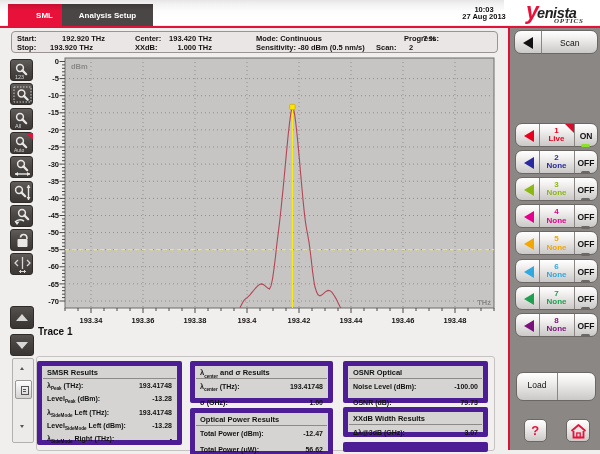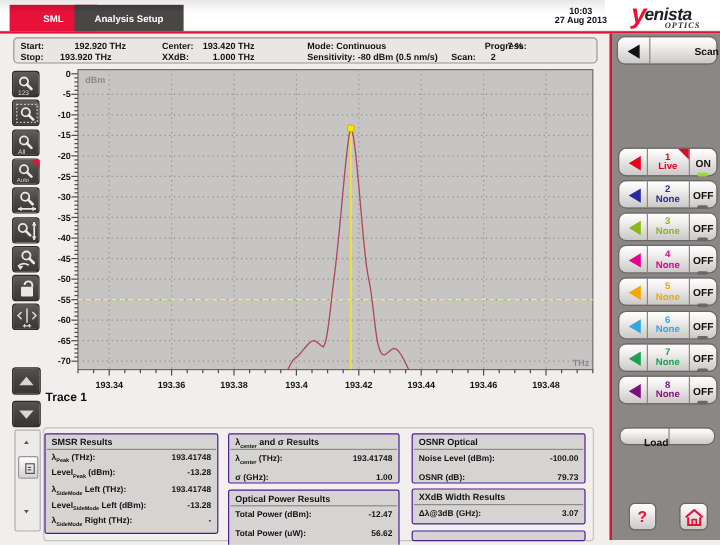--- a/index.html
+++ b/index.html
@@ -45,27 +45,27 @@
  border-top:7px solid #d8d7d6;}
 
 #rpanel{left:508px;top:28px;width:92px;height:422px;background:#8b8785;
  border-left:2px solid #dd1038;box-sizing:border-box;}
 .rbtn{position:absolute;border-radius:7px;border:1px solid #6b6765;
  background:linear-gradient(#ffffff 0%,#f2f1f0 30%,#d9d7d5 75%,#cbc9c7 100%);
  box-sizing:border-box;}
 .rbtn .div{position:absolute;top:0;bottom:0;width:1px;background:#8a8684;}
 .arrl{position:absolute;width:0;height:0;border-top:6px solid transparent;
  border-bottom:6px solid transparent;}
-.blab{position:absolute;text-align:right;font-weight:bold;
+.blab{position:absolute;text-align:center;font-weight:normal;
  font-size:8.5px;color:#111;}
 .tnum{position:absolute;text-align:center;font-weight:bold;font-size:8px;line-height:8.5px;}
 .onoff{position:absolute;text-align:center;font-weight:bold;font-size:8.5px;color:#111;}
 .bar{position:absolute;height:3px;border-radius:1.5px;}
 
-.rbox{background:#d6d4d3;border:1px solid #4c1d95;border-radius:2px;box-sizing:border-box;}
+.rbox{background:#d6d4d3;border:5px solid #4c1d95;border-radius:2px;box-sizing:border-box;}
 .rhead{position:absolute;left:5px;top:2px;font-size:7.5px;font-weight:bold;color:#111;white-space:nowrap;}
 .rline{position:absolute;left:1px;right:1px;top:12px;height:1px;background:#8d8a88;}
 .rlab{position:absolute;left:5px;font-size:7px;font-weight:bold;color:#111;white-space:nowrap;}
 .rval{position:absolute;right:5px;font-size:7px;font-weight:bold;color:#111;text-align:right;}
 sub{font-size:4.6px;}
 #scrolls{left:12px;top:358px;width:22px;height:85px;background:#edebea;
  border:1px solid #b2afad;border-radius:2px;box-sizing:border-box;}
 </style></head><body>
 <div class="abs" id="topbar"></div>
 <div class="abs" id="redline"></div>
@@ -413,21 +413,21 @@
 <div class="rbtn" style="left:4.5px;top:284.9px;width:83px;height:24px;">
  <div class="div" style="left:23.5px;"></div>
       <div class="div" style="left:58px;"></div>
  <div class="arrl" style="left:8px;top:6px;border-right:10px solid #7c107c;"></div>
  <div class="tnum" style="left:24px;top:3px;width:34px;color:#7c107c;">8<br>None</div>
 
  <div class="onoff" style="left:58px;top:7px;width:25px;">OFF</div>
  <div class="bar" style="left:65px;top:20.5px;width:9px;background:#6b6866;"></div>
 </div>
 
-<div class="rbtn" style="left:6px;top:328px;width:80px;height:15px;">
+<div class="rbtn" style="left:6px;top:344px;width:80px;height:29px;">
  <div class="div" style="left:40px;"></div>
  <div class="blab" style="left:0;top:7px;width:40px;">Load</div>
  <div class="blab" style="left:40px;top:7px;width:40px;padding-left:36px;">Save</div>
 </div>
 <div class="rbtn" style="left:13.5px;top:391px;width:23.5px;height:23px;border-radius:5px;">
  <div style="position:absolute;left:0;top:3px;width:100%;text-align:center;font-size:13px;font-weight:bold;color:#e8113a;">?</div>
 </div>
 <div class="rbtn" style="left:56px;top:391px;width:23.5px;height:23px;border-radius:5px;">
  <svg width="23" height="23" viewBox="0 0 23 23" style="position:absolute;left:0;top:0;">
   <path d="M4.5,11 L11.5,5 L18.5,11" fill="none" stroke="#e8113a" stroke-width="1.8" stroke-linejoin="round"></path>

